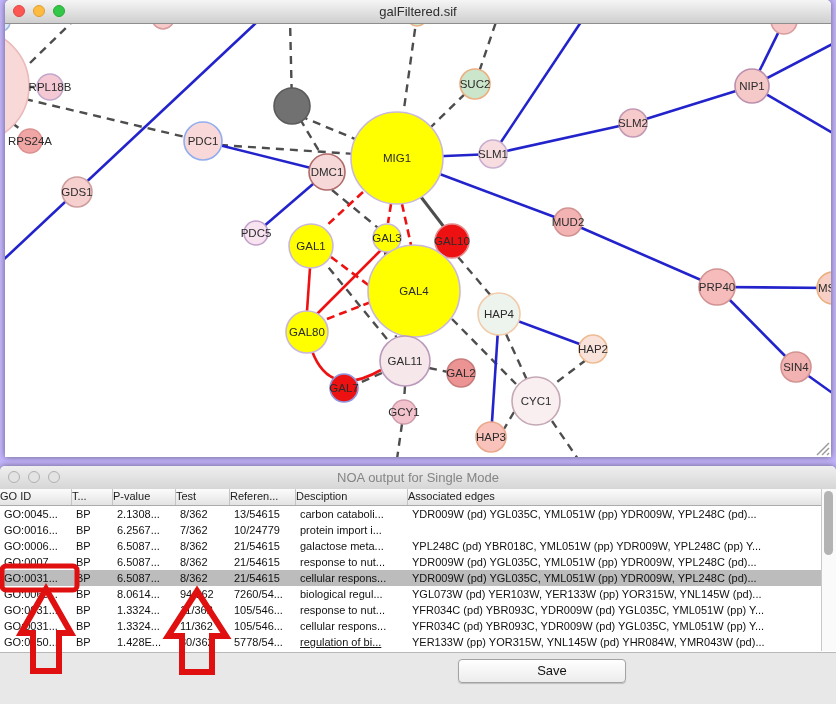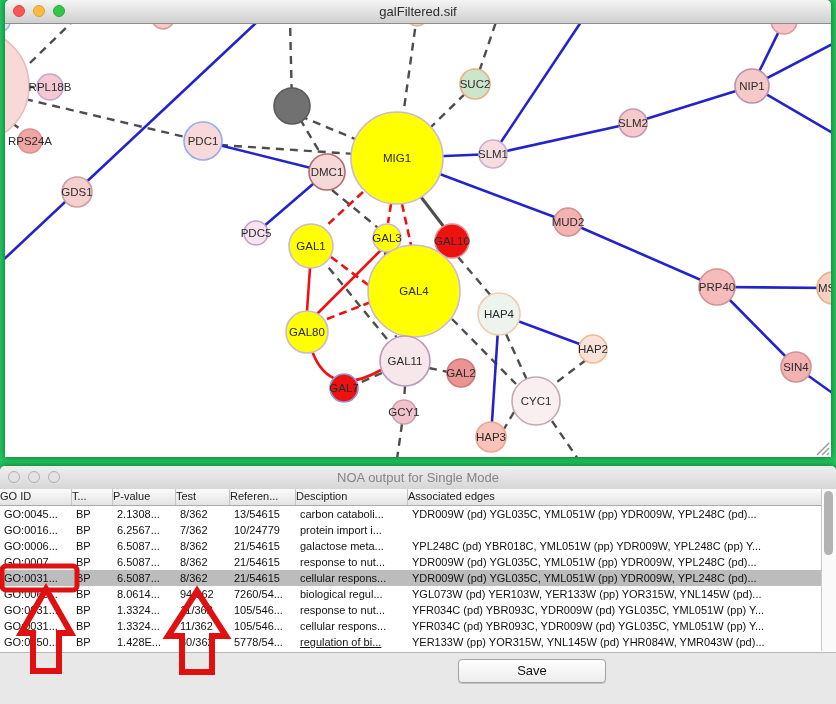--- a/index.html
+++ b/index.html
@@ -1,17 +1,17 @@
 <!DOCTYPE html>
 <html><head>
 <meta charset="utf-8">
 <style>
   html,body{margin:0;padding:0;}
   body{width:836px;height:704px;overflow:hidden;font-family:"Liberation Sans",sans-serif;}
-  .desktop{position:relative;width:836px;height:532px;background:#22c55e;}
+  .desktop{position:relative;width:836px;height:532px;background:#c4b5fd;}
 
   
   .net-window{position:absolute;left:5px;top:0;width:826px;height:457px;background:#fff;
     border-radius:5px 5px 0 0;box-shadow:0 0 6px rgba(0,0,0,.5);}
   .titlebar{position:absolute;left:0;top:0;right:0;height:23px;
     background:linear-gradient(#f5f5f5,#cfcfcf);border-bottom:1px solid #8e8e8e;
     border-radius:5px 5px 0 0;display:flex;align-items:center;justify-content:center;}
   .titlebar .title{font-size:13px;color:#2e2e2e;}
   .lights{position:absolute;left:8px;top:5px;display:flex;gap:8px;}
   .light{width:12px;height:12px;border-radius:50%;box-sizing:border-box;}
@@ -34,21 +34,21 @@
   .tbl-body{position:absolute;left:0;top:17px;width:822px;}
   .tr{display:flex;height:16px;background:#fff;}
   .tr.selected{background:#bcbcbc;}
   .td{box-sizing:border-box;padding:0 0 0 4px;font-size:11px;color:#111;line-height:16px;
     overflow:hidden;white-space:nowrap;flex:0 0 auto;}
   .vscroll{position:absolute;right:0;top:0;width:14px;height:162px;background:#fafafa;border-left:1px solid #c9c9c9;}
   .vthumb{position:absolute;left:2px;top:2px;width:9px;height:64px;border-radius:5px;background:#b3b3b3;}
   .footer-btn{position:absolute;height:22px;width:146px;border:1px solid #a3a3a3;border-radius:4px;
     background:linear-gradient(#ffffff,#ececec);font-size:13px;color:#111;text-align:center;
     line-height:21px;box-shadow:0 1px 1px rgba(0,0,0,.18);}
-  #save-btn{left:458px;top:193px;}
+  #save-btn{left:458px;top:193px;padding-left:20px;}
   #cancel-btn{left:676px;top:193px;}
 
   
   .annot{position:absolute;left:0;top:0;width:836px;height:704px;pointer-events:none;}
   svg text{font-family:"Liberation Sans",sans-serif;}
 </style>
 </head>
 <body>
 
 <div class="desktop">

